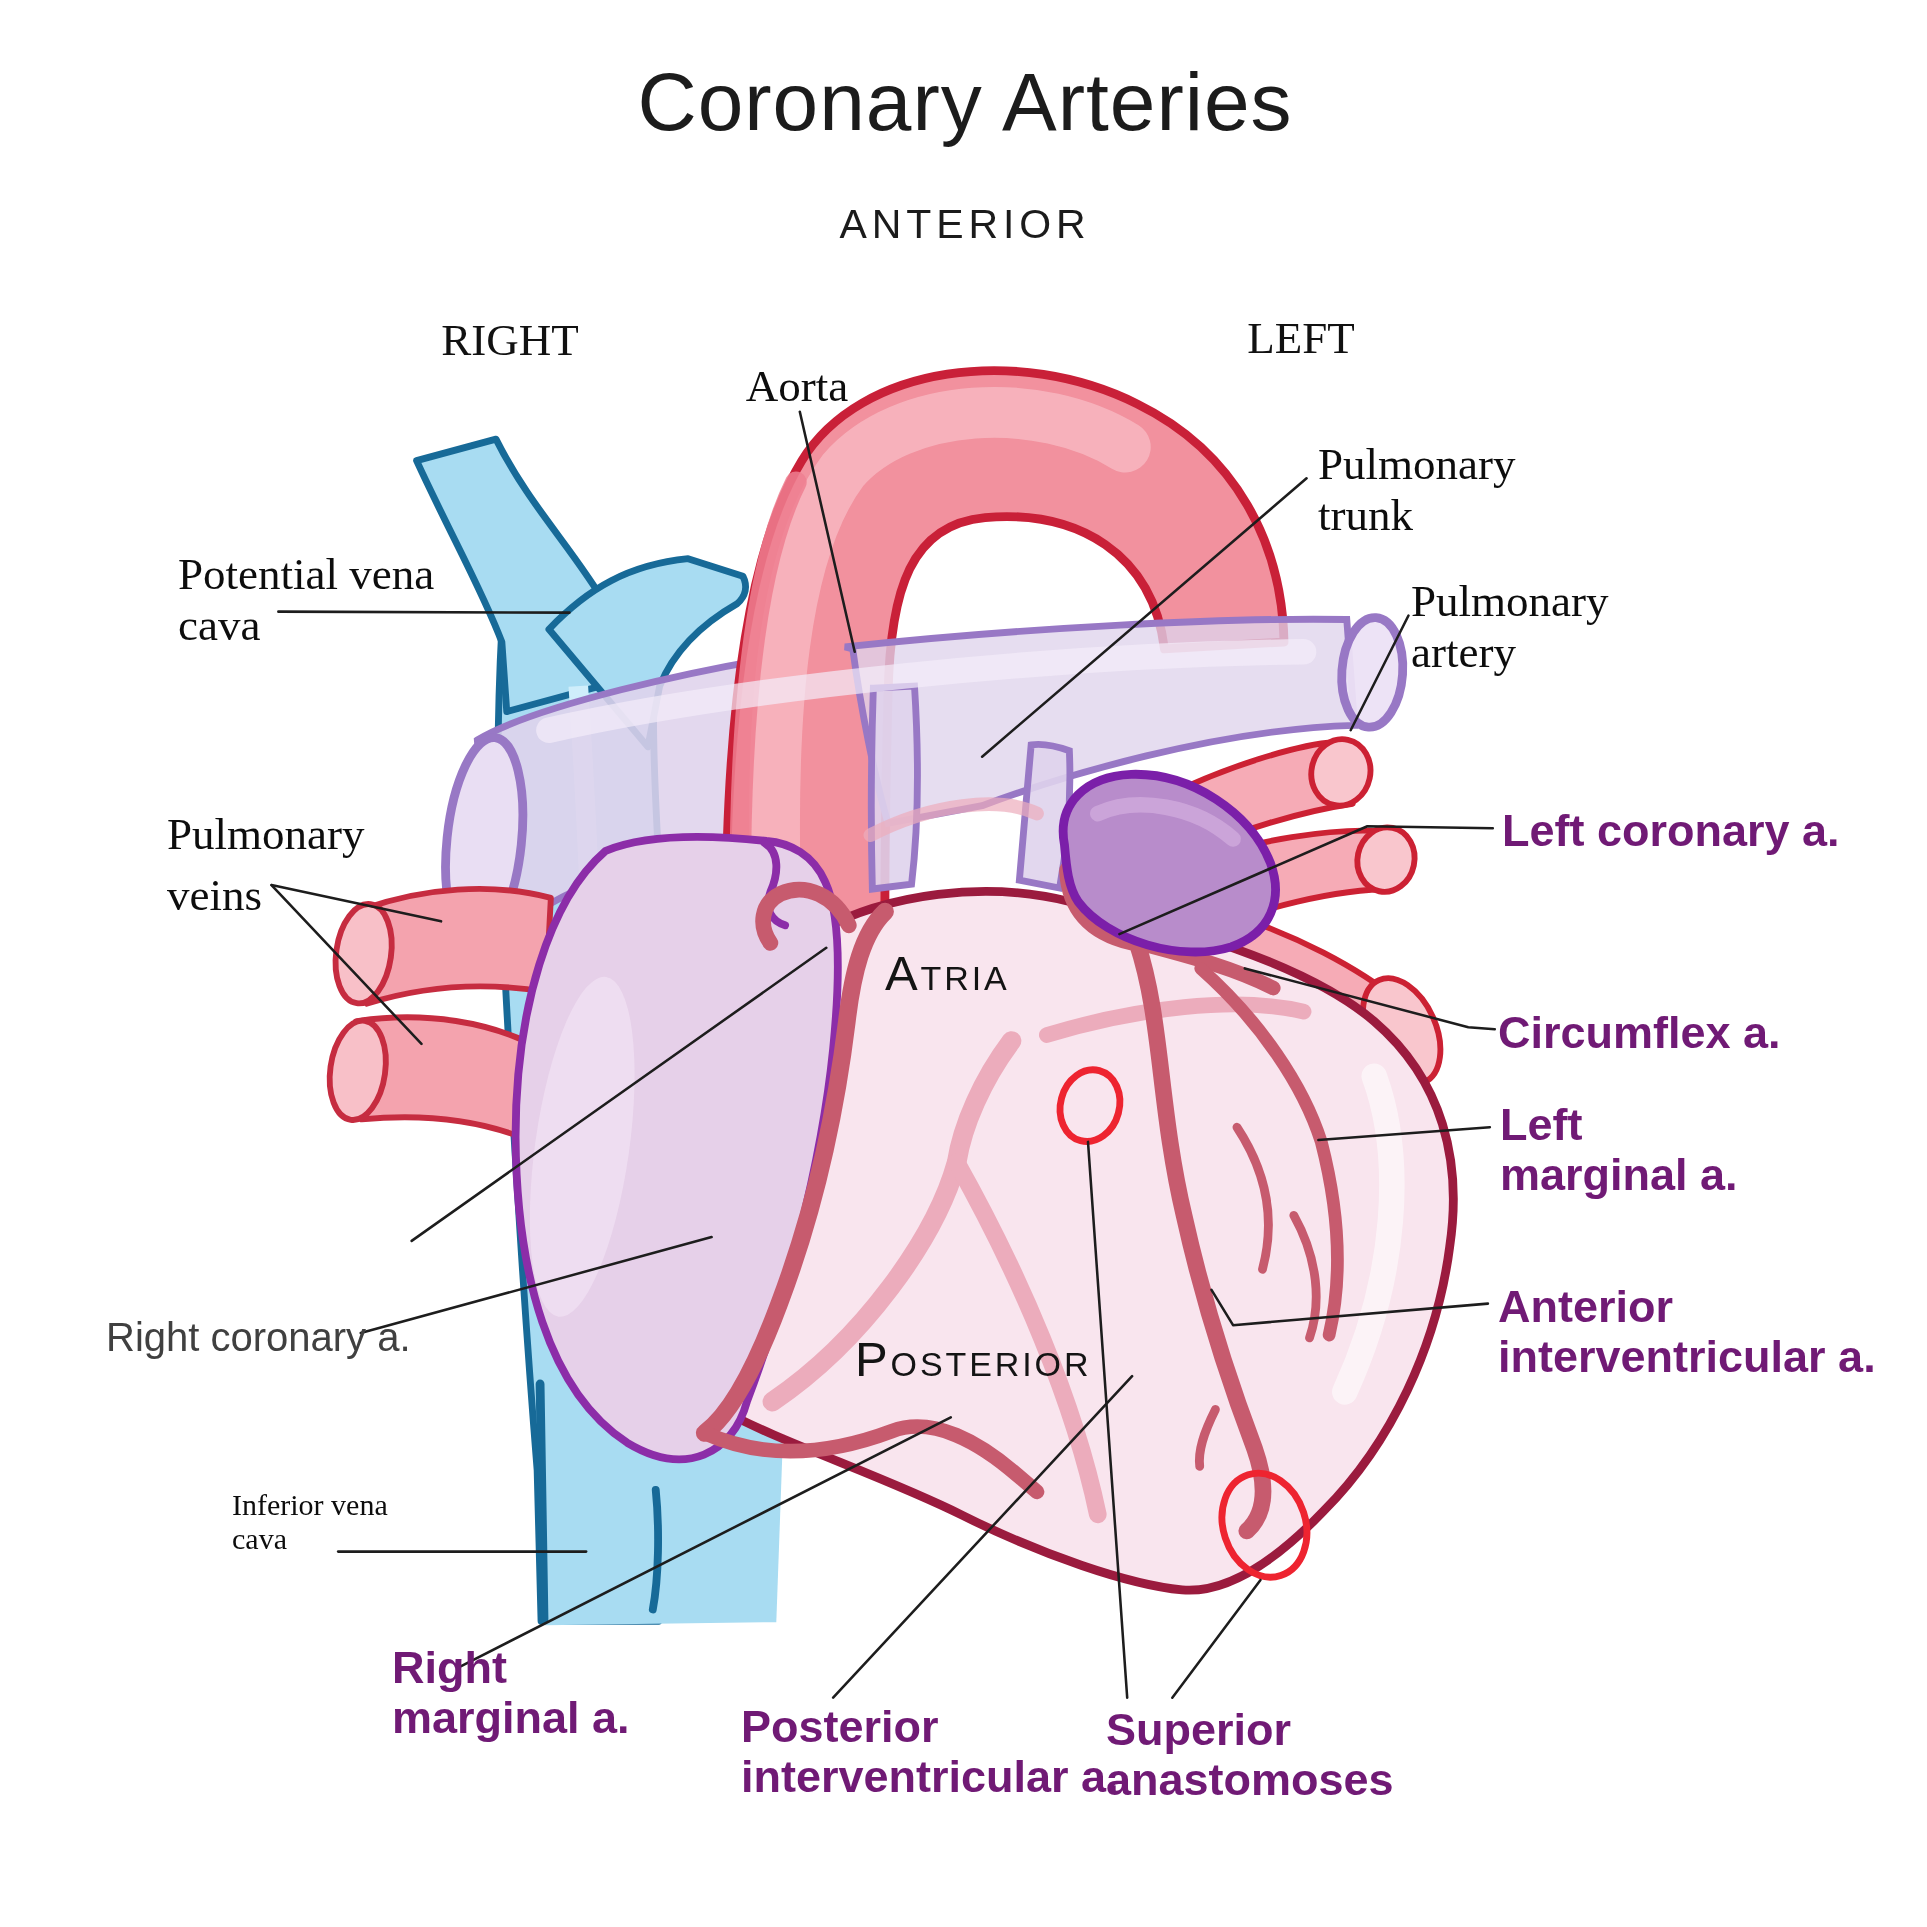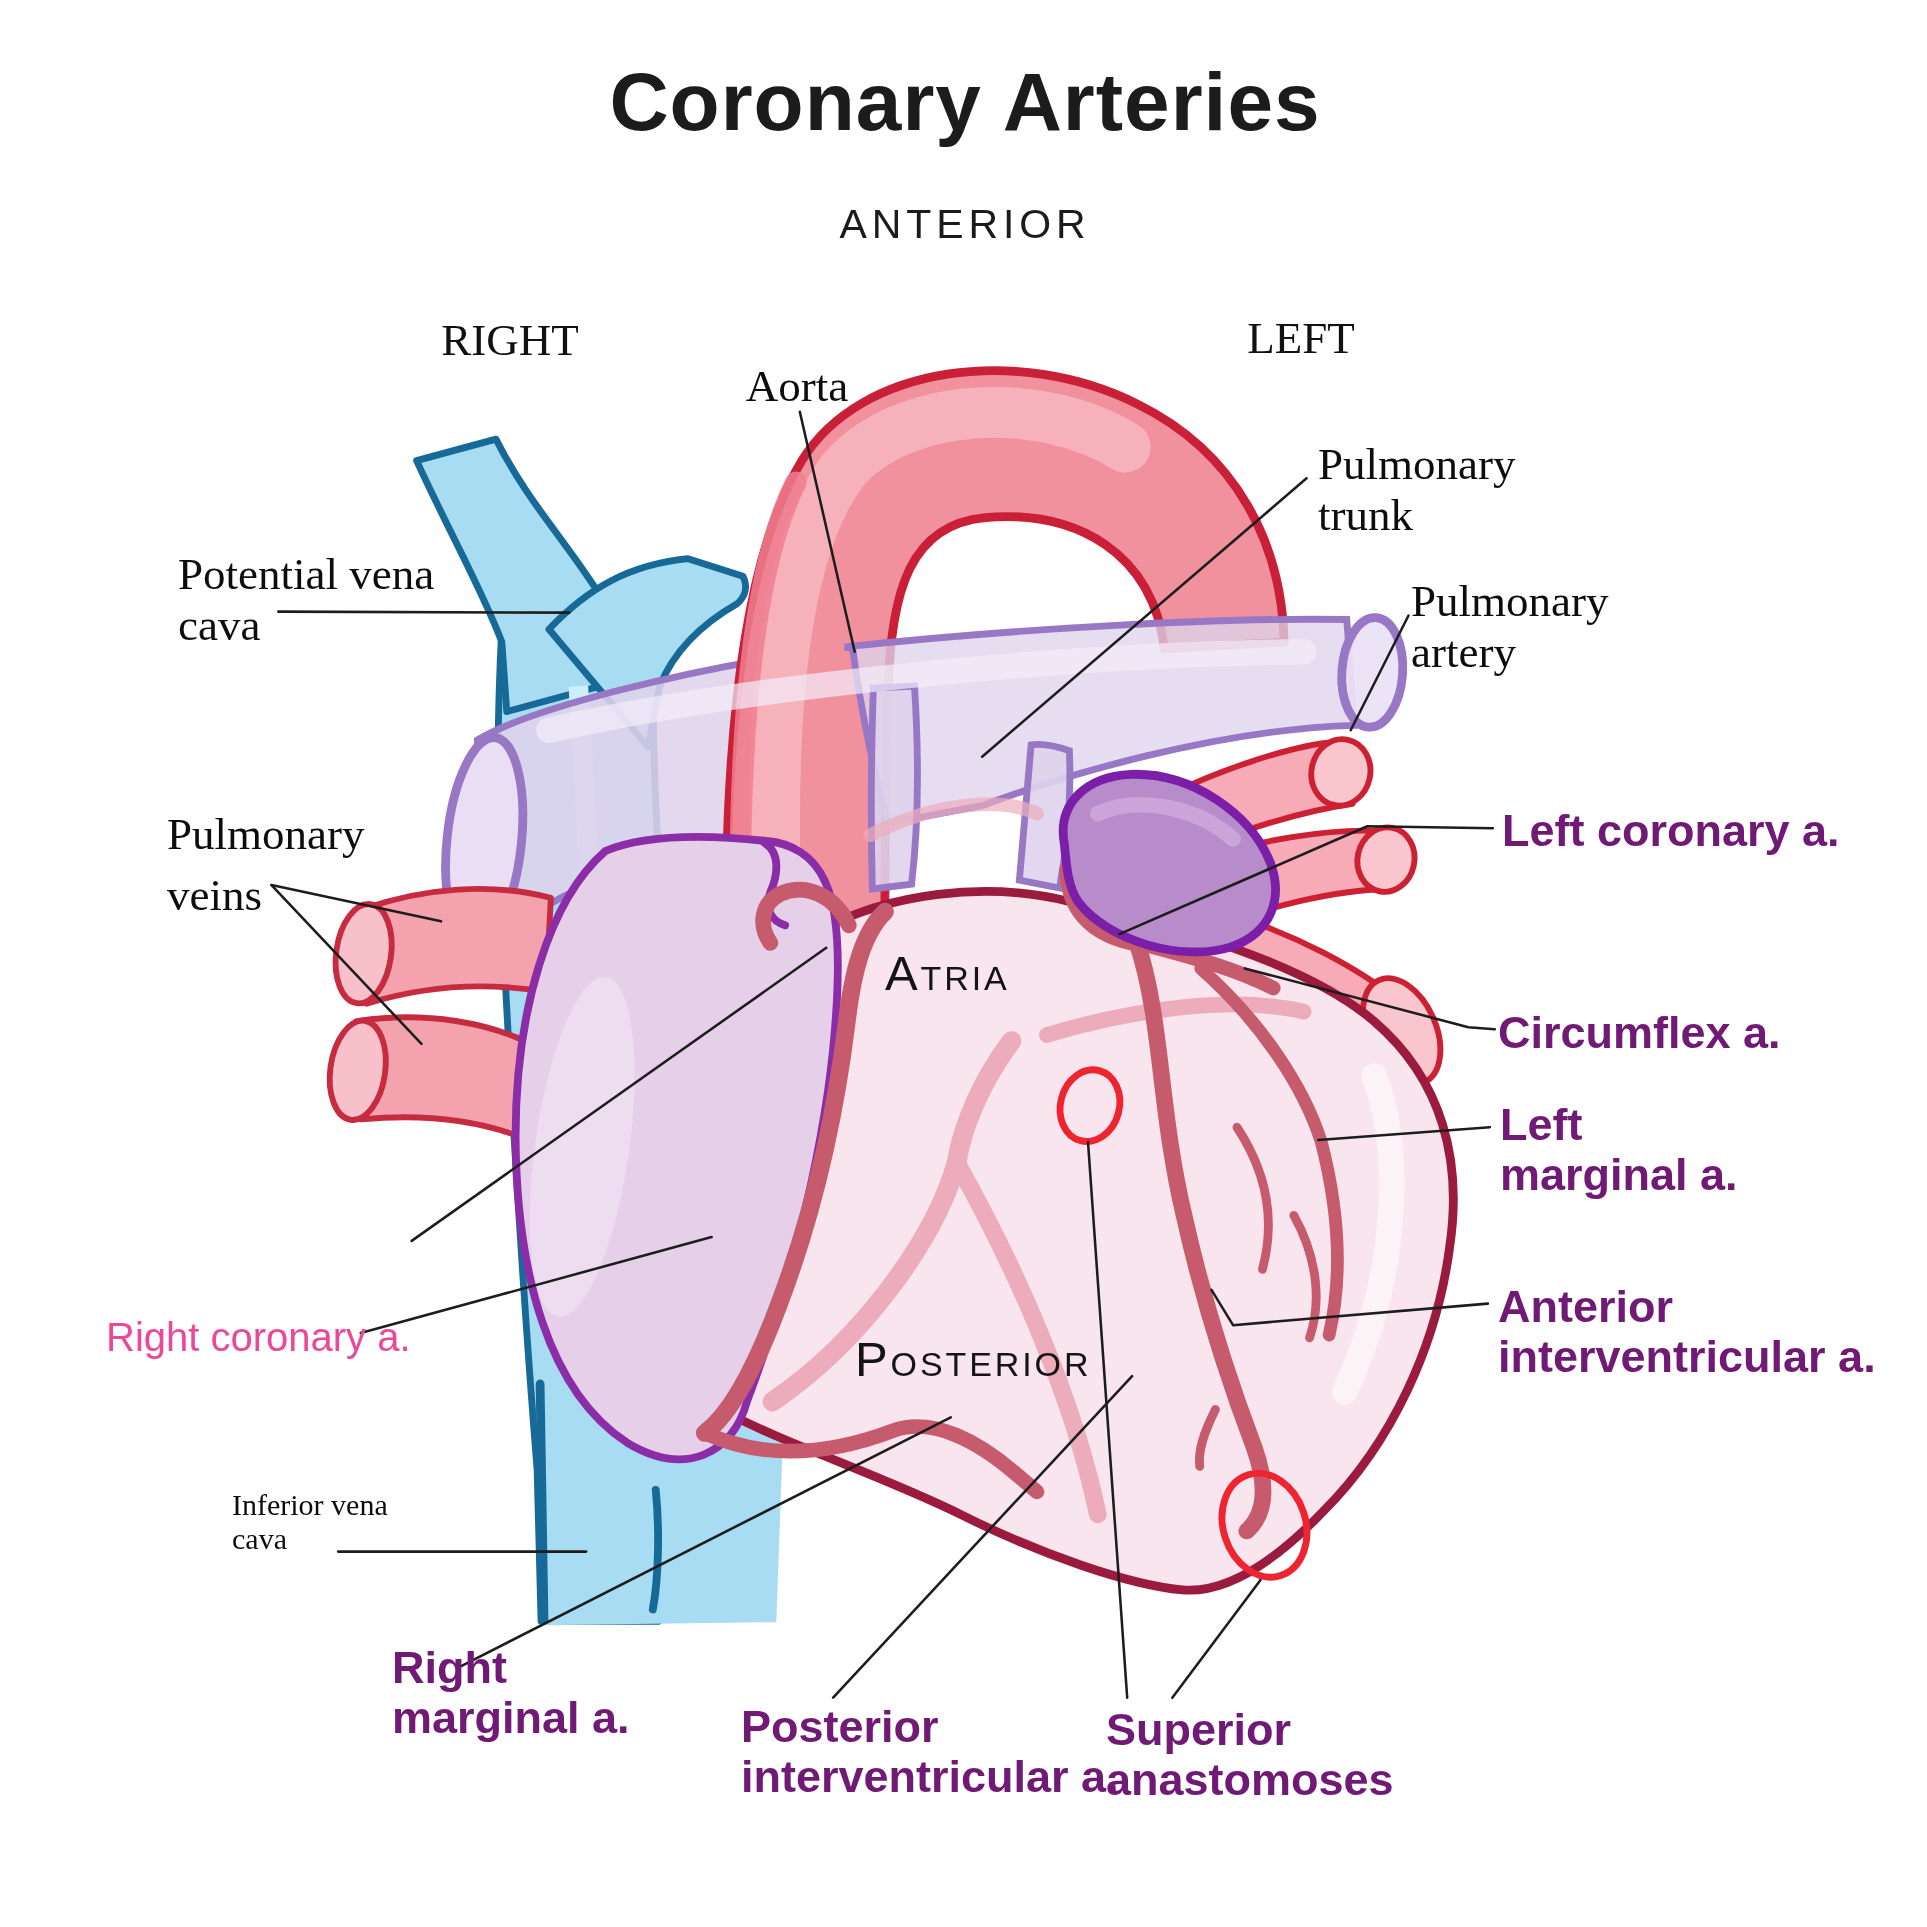--- a/index.html
+++ b/index.html
@@ -3,27 +3,27 @@
 <meta charset="utf-8">
 <style>
   html,body{margin:0;padding:0;background:#ffffff;}
   .canvas{position:relative;width:1928px;height:1928px;background:#ffffff;overflow:hidden;
           font-family:"Liberation Sans",sans-serif;color:#1b1b1b;}
   .art{position:absolute;left:0;top:0;}
   .lbl{position:absolute;white-space:pre-line;line-height:1.1;}
   .serif{font-family:"Liberation Serif",serif;}
   .sans{font-family:"Liberation Sans",sans-serif;}
   .ctr{transform:translateX(-50%);text-align:center;}
-  .title{font-size:82px;font-weight:700;letter-spacing:1px;color:#1c1c1c;}
+  .title{font-size:82px;font-weight:400;letter-spacing:1px;color:#1c1c1c;}
   .anterior{font-size:41px;font-weight:500;letter-spacing:4.9px;}
   .side{font-size:45px;color:#111;}
   .serif-lbl{font-size:45px;line-height:1.14;color:#0d0d0d;}
   .serif-sm{font-size:30px;line-height:1.12;color:#0d0d0d;}
   .sans-lbl{font-size:45px;line-height:1.11;color:#701a75;font-weight:bold;}
-  .sans-sm{font-size:40px;color:#ec4899;}
+  .sans-sm{font-size:40px;color:#404040;}
   .smallcaps{font-variant:small-caps;font-size:49px;font-weight:500;letter-spacing:2.9px;color:#141414;}
   .pv{line-height:1.36;}
 </style>
 </head>
 <body>
 
 <div class="canvas">
 
   <svg class="art" width="1928" height="1928" viewBox="0 0 1967 1967">
 

